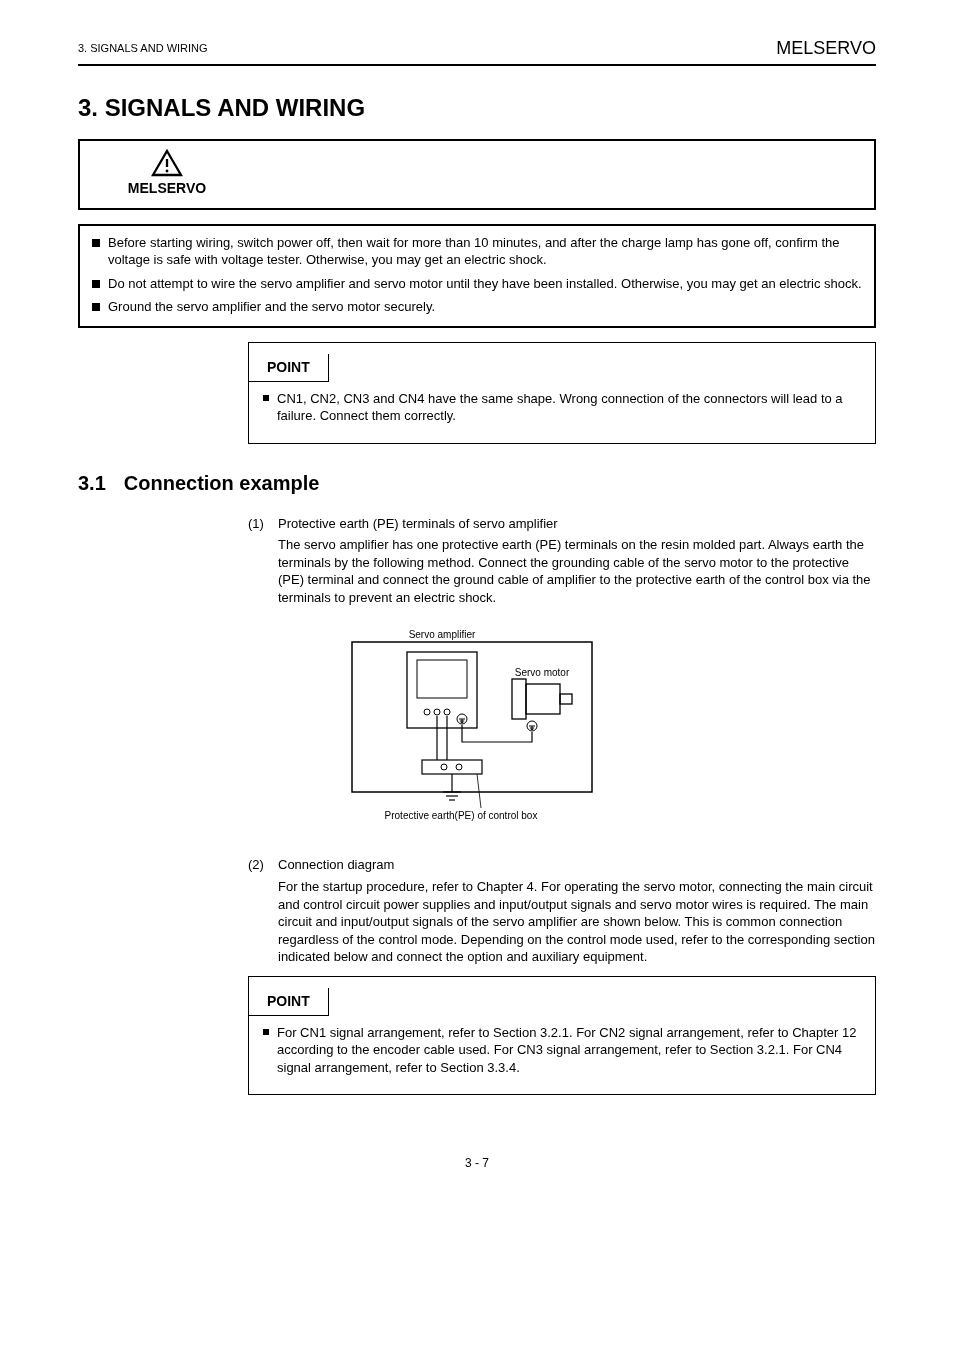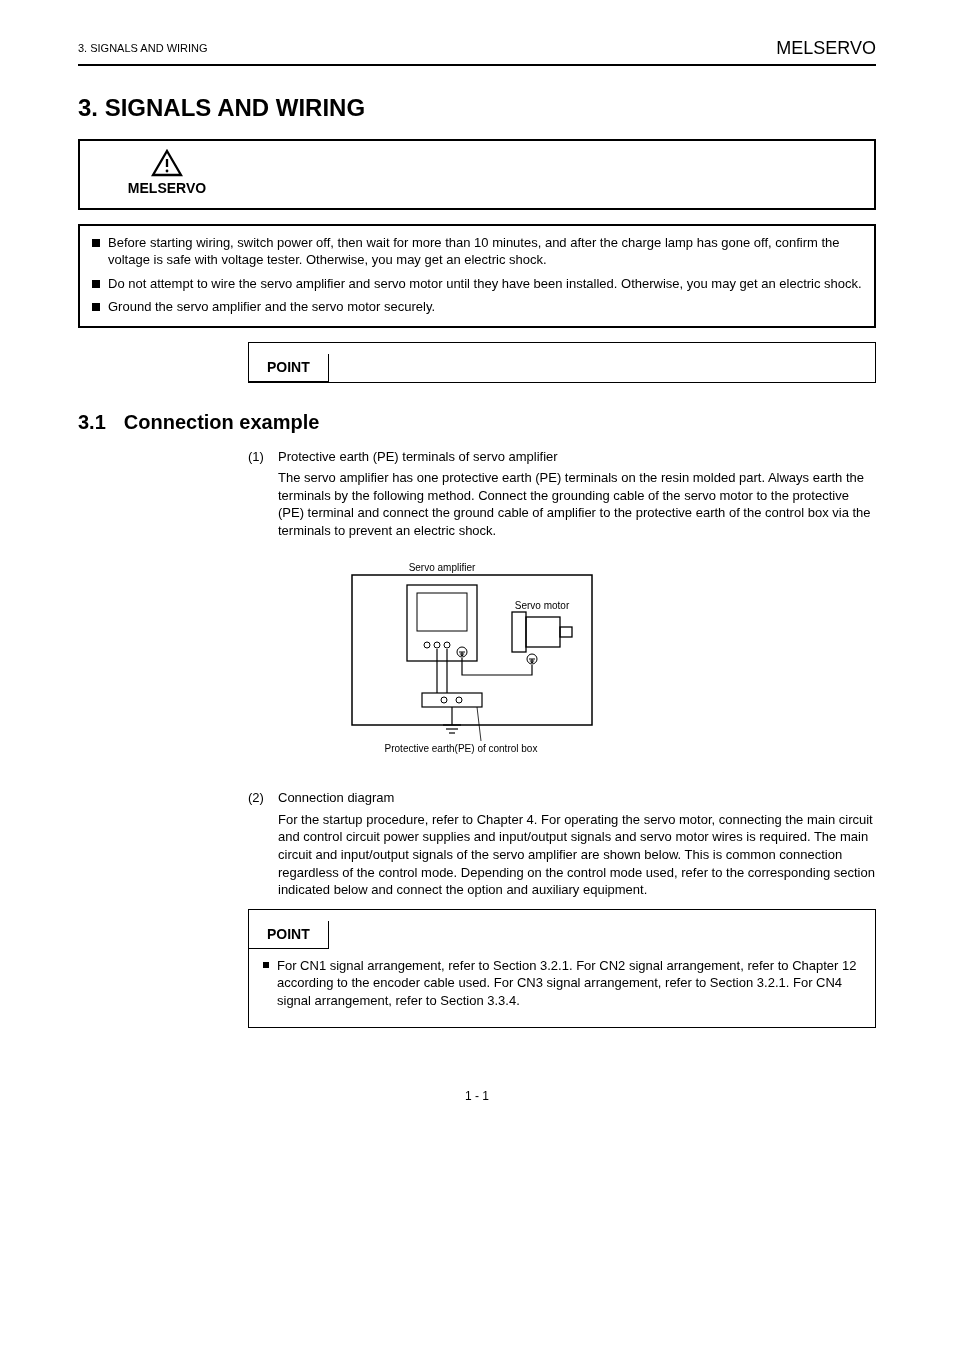--- a/index.html
+++ b/index.html
@@ -34,21 +34,21 @@
     margin-bottom: 26px;
   }
   .section-heading {
     font-size: 24px;
     font-weight: bold;
     margin-bottom: 14px;
   }
   .subsection {
     display: flex;
     align-items: flex-start;
-    margin-bottom: 2px;
+    margin-bottom: 8px;
     text-align: center;
   }
   .subsection .num {
     font-size: 20px;
     font-weight: bold;
     margin-right: 18px;
   }
   .subsection .title {
     font-size: 20px;
     font-weight: bold;
@@ -209,20 +209,24 @@
       </div>
     </div>
   </div>
 </div>
 
 <div class="point-wrapper">
   <div class="point-box">
     <div class="point-label-container">
       <div class="point-label">POINT</div>
     </div>
+    <div class="point-body">
+      <div class="point-body-bullet"></div>
+      <div>CN1, CN2, CN3 and CN4 have the same shape. Wrong connection of the connectors will lead to a failure. Connect them correctly.</div>
+    </div>
   </div>
 </div>
 
 <div class="subsection">
   <span class="num">3.1</span>
   <span class="title">Connection example</span>
 </div>
 
 <div style="height:10px;"></div>
 
@@ -305,13 +309,13 @@
     <div class="point-label-container">
       <div class="point-label">POINT</div>
     </div>
     <div class="point-body">
       <div class="point-body-bullet"></div>
       <div>For CN1 signal arrangement, refer to Section 3.2.1. For CN2 signal arrangement, refer to Chapter 12 according to the encoder cable used. For CN3 signal arrangement, refer to Section 3.2.1. For CN4 signal arrangement, refer to Section 3.3.4.</div>
     </div>
   </div>
 </div>
 
-<div class="pagenum">1 - 1</div>
+<div class="pagenum">3 - 7</div>
 
 </body></html>

